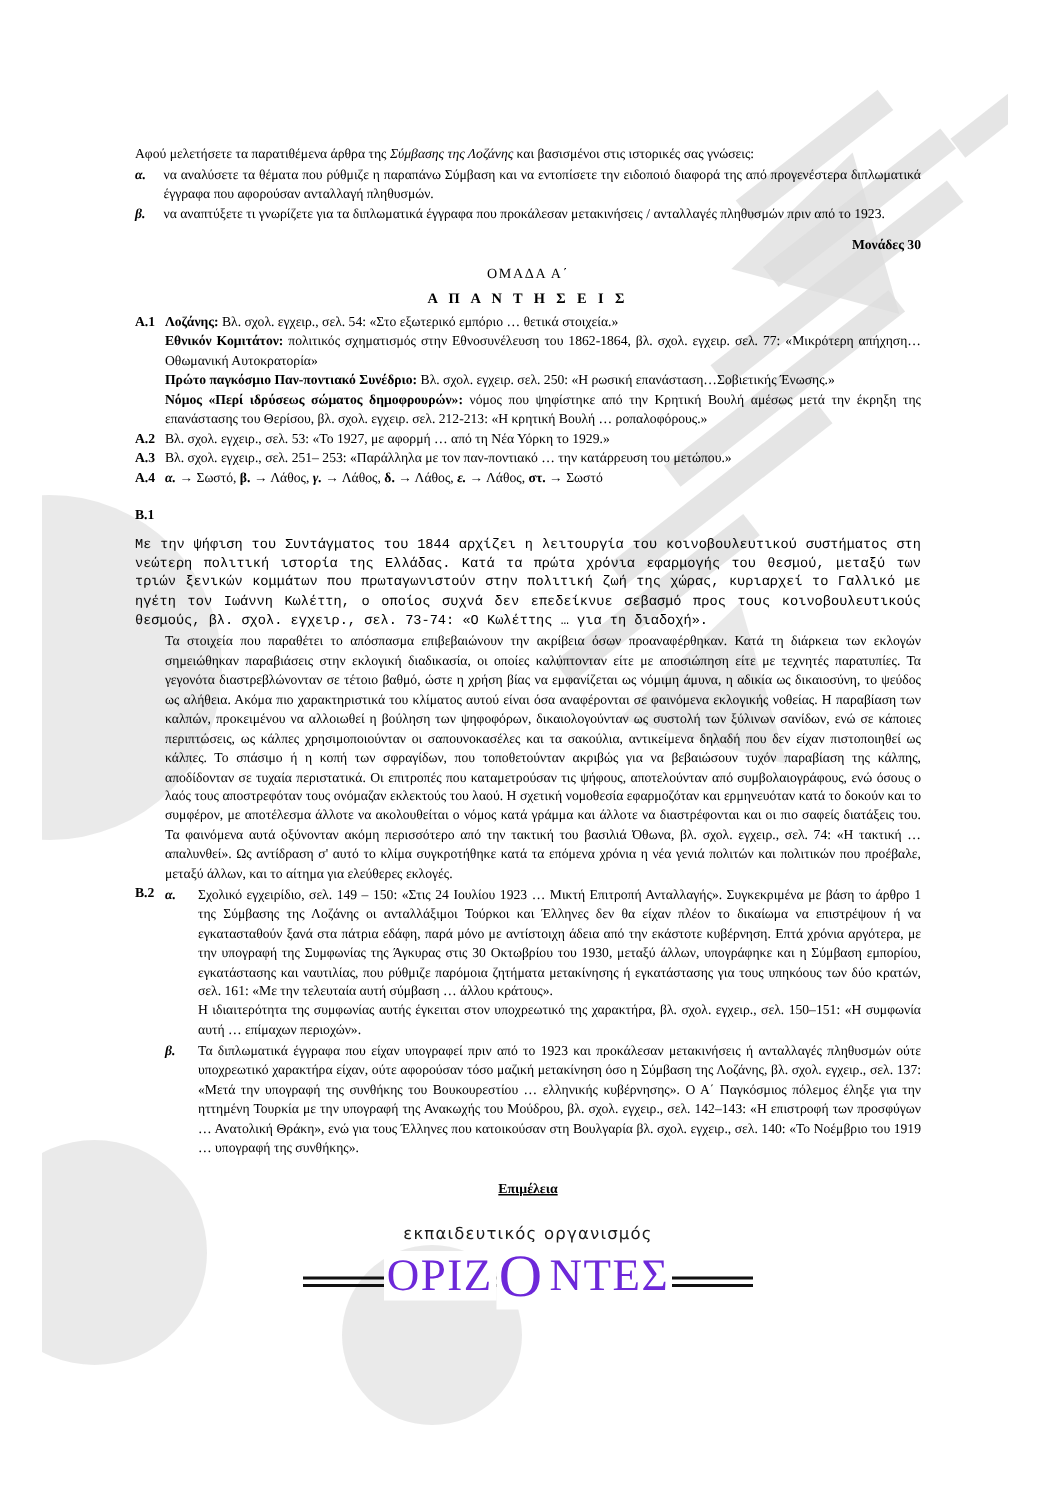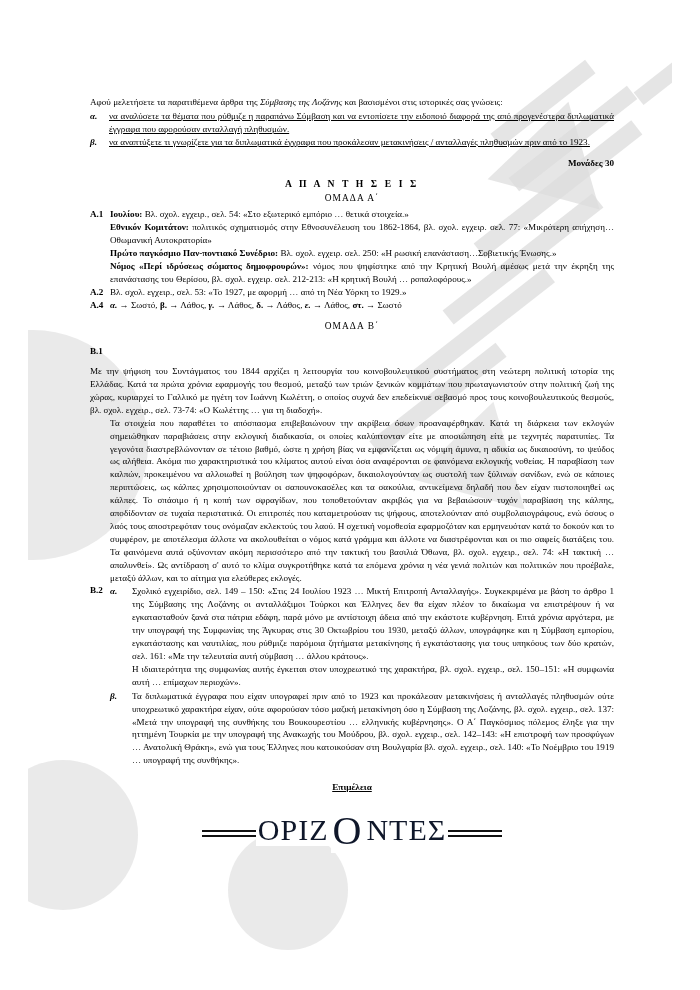--- a/index.html
+++ b/index.html
@@ -81,21 +81,21 @@
   .intro-row {
     display: flex;
     align-items: flex-start;
     margin-bottom: 0px;
   }
   .intro-mark {
     flex: 0 0 19px;
     font-weight: bold;
     font-style: italic;
   }
-  .intro-body { flex: 1 1 auto; text-align: justify; text-decoration: underline; }
+  .intro-body { flex: 1 1 auto; text-align: justify; }
 
   .monades {
     font-weight: bold;
     margin-top: 8px;
     margin-bottom: 7px;
   }
 
   .apantiseis {
     font-weight: bold;
     letter-spacing: 2.6px;
@@ -133,21 +133,21 @@
   .b-row {
     display: flex;
     align-items: flex-start;
     margin-top: 12px;
     flex-direction: column;
   }
   .b-key {
     flex: 0 0 20px;
     font-weight: bold;
   }
-  .b-val { flex: 1 1 auto; text-align: justify; }
+  .b-val { flex: 1 1 auto; text-align: justify; font-family: Liberation Mono, monospace; }
   .b-cont {
     margin-left: 20px;
     text-align: justify;
   }
 
   
   .b2-wrap { display: flex; align-items: flex-start; }
   .b2-key { flex: 0 0 20px; font-weight: bold; }
   .b2-items { flex: 1 1 auto; }
   .b2-item { display: flex; align-items: flex-start; margin-top: 1px; }
@@ -202,21 +202,21 @@
   .logo-rule.r2 { top: 25px; }
   .logo-word {
     position: absolute;
     left: 0;
     top: 0;
     width: 300px;
     text-align: center;
     font-family: "Liberation Serif", "DejaVu Serif", serif;
     font-size: 30px;
     letter-spacing: 1px;
-    color: #0f172a;
+    color: #6d28d9;
     line-height: 40px;
     white-space: nowrap;
   }
   .logo-word .big {
     font-size: 40px;
     line-height: 40px;
     vertical-align: -4px;
   }
   .logo-word .wsp {
     background: #ffffff;
@@ -253,47 +253,50 @@
         <span class="intro-body">να αναλύσετε τα θέματα που ρύθμιζε η παραπάνω Σύμβαση και να εντοπίσετε την ειδοποιό διαφορά της από προγενέστερα διπλωματικά έγγραφα που αφορούσαν ανταλλαγή πληθυσμών.</span>
       </div>
       <div class="intro-row">
         <span class="intro-mark">β.</span>
         <span class="intro-body">να αναπτύξετε τι γνωρίζετε για τα διπλωματικά έγγραφα που προκάλεσαν μετακινήσεις / ανταλλαγές πληθυσμών πριν από το 1923.</span>
       </div>
 
       <p class="right monades">Μονάδες 30</p>
     </section>
 
+    <p class="center omada">ΟΜΑΔΑ Α΄</p>
     <p class="center apantiseis">Α Π Α Ν Τ Η Σ Ε Ι Σ</p>
-    <p class="center omada">ΟΜΑΔΑ Α΄</p>
 
     <section>
 
       <div class="a-row">
         <span class="a-key">Α.1</span>
-        <span class="a-val"><span class="b">Ιουλίου:</span><span> Βλ. σχολ. εγχειρ., σελ. 54: «Στο εξωτερικό εμπόριο … θετικά στοιχεία.»</span></span>
+        <span class="a-val"><span class="b">Λοζάνης:</span><span> Βλ. σχολ. εγχειρ., σελ. 54: «Στο εξωτερικό εμπόριο … θετικά στοιχεία.»</span></span>
       </div>
       <p class="a-sub"><span class="b">Εθνικόν Κομιτάτον:</span><span> πολιτικός σχηματισμός στην Εθνοσυνέλευση του 1862-1864, βλ. σχολ. εγχειρ. σελ. 77: «Μικρότερη απήχηση…Οθωμανική Αυτοκρατορία»</span></p>
       <p class="a-sub"><span class="b">Πρώτο παγκόσμιο Παν-ποντιακό Συνέδριο:</span><span> Βλ. σχολ. εγχειρ. σελ. 250: «Η ρωσική επανάσταση…Σοβιετικής Ένωσης.»</span></p>
       <p class="a-sub"><span class="b">Νόμος «Περί ιδρύσεως σώματος δημοφρουρών»:</span><span> νόμος που ψηφίστηκε από την Κρητική Βουλή αμέσως μετά την έκρηξη της επανάστασης του Θερίσου, βλ. σχολ. εγχειρ. σελ. 212-213: «Η κρητική Βουλή … ροπαλοφόρους.»</span></p>
 
       <div class="a-row">
         <span class="a-key">Α.2</span>
         <span class="a-val">Βλ. σχολ. εγχειρ., σελ. 53: «Το 1927, με αφορμή … από τη Νέα Υόρκη το 1929.»</span>
       </div>
 
+      <div class="a-row">
+        <span class="a-key">Α.3</span>
+        <span class="a-val">Βλ. σχολ. εγχειρ., σελ. 251– 253: «Παράλληλα με τον παν-ποντιακό … την κατάρρευση του μετώπου.»</span>
+      </div>
 
       <div class="a-row">
         <span class="a-key">Α.4</span>
         <span class="a-val"><span class="b i">α.</span> <span>→</span> <span>Σωστό,</span> <span class="b">β.</span> <span>→</span> <span>Λάθος,</span> <span class="b i">γ.</span> <span>→</span> <span>Λάθος,</span> <span class="b">δ.</span> <span>→</span> <span>Λάθος,</span> <span class="b i">ε.</span> <span>→</span> <span>Λάθος,</span> <span class="b">στ.</span> <span>→</span> <span>Σωστό</span></span>
       </div>
 
     </section>
 
-    <p class="center omada-b">ΟΜΑΔΑ Β΄</p>
 
     <section>
 
       <div class="b-row">
         <span class="b-key">Β.1</span>
         <span class="b-val">Με την ψήφιση του Συντάγματος του 1844 αρχίζει η λειτουργία του κοινοβουλευτικού συστήματος στη νεώτερη πολιτική ιστορία της Ελλάδας. Κατά τα πρώτα χρόνια εφαρμογής του θεσμού, μεταξύ των τριών ξενικών κομμάτων που πρωταγωνιστούν στην πολιτική ζωή της χώρας, κυριαρχεί το Γαλλικό με ηγέτη τον Ιωάννη Κωλέττη, ο οποίος συχνά δεν επεδείκνυε σεβασμό προς τους κοινοβουλευτικούς θεσμούς, βλ. σχολ. εγχειρ., σελ. 73-74: «Ο Κωλέττης … για τη διαδοχή».</span>
       </div>
       <p class="b-cont">Τα στοιχεία που παραθέτει το απόσπασμα επιβεβαιώνουν την ακρίβεια όσων προαναφέρθηκαν. Κατά τη διάρκεια των εκλογών σημειώθηκαν παραβιάσεις στην εκλογική διαδικασία, οι οποίες καλύπτονταν είτε με αποσιώπηση είτε με τεχνητές παρατυπίες. Τα γεγονότα διαστρεβλώνονταν σε τέτοιο βαθμό, ώστε η χρήση βίας να εμφανίζεται ως  νόμιμη άμυνα, η αδικία ως δικαιοσύνη, το ψεύδος ως αλήθεια. Ακόμα πιο χαρακτηριστικά του κλίματος αυτού είναι όσα αναφέρονται σε φαινόμενα εκλογικής νοθείας. Η παραβίαση των καλπών, προκειμένου να αλλοιωθεί η βούληση των ψηφοφόρων, δικαιολογούνταν ως συστολή των ξύλινων σανίδων, ενώ σε κάποιες περιπτώσεις, ως κάλπες χρησιμοποιούνταν οι σαπουνοκασέλες και τα σακούλια, αντικείμενα δηλαδή που δεν είχαν πιστοποιηθεί ως κάλπες. Το σπάσιμο ή η κοπή των σφραγίδων, που τοποθετούνταν ακριβώς για να βεβαιώσουν τυχόν παραβίαση της κάλπης, αποδίδονταν σε τυχαία περιστατικά. Οι επιτροπές που καταμετρούσαν τις ψήφους, αποτελούνταν από συμβολαιογράφους, ενώ όσους ο λαός τους αποστρεφόταν τους ονόμαζαν εκλεκτούς του λαού. Η σχετική νομοθεσία εφαρμοζόταν και ερμηνευόταν κατά το δοκούν και το συμφέρον, με αποτέλεσμα άλλοτε να ακολουθείται ο νόμος κατά γράμμα και άλλοτε να διαστρέφονται και οι πιο σαφείς διατάξεις του. Τα φαινόμενα αυτά οξύνονταν ακόμη περισσότερο από την τακτική του βασιλιά Όθωνα, βλ. σχολ. εγχειρ., σελ. 74: «Η τακτική … απαλυνθεί». Ως αντίδραση σ' αυτό το κλίμα συγκροτήθηκε κατά τα επόμενα χρόνια η νέα γενιά πολιτών και πολιτικών που προέβαλε, μεταξύ άλλων, και το αίτημα για ελεύθερες εκλογές.</p>
 
       <div class="b2-wrap">
@@ -317,20 +320,21 @@
 
         </div>
       </div>
     </section>
 
     <div class="footer">
       <p class="epimeleia">Επιμέλεια</p>
     </div>
 
     <div class="logo-wrap">
+      <div class="logo-tag">εκπαιδευτικός οργανισμός</div>
       <div class="logo-mark">
         <div class="logo-rule r1"></div>
         <div class="logo-rule r2"></div>
         <div class="logo-word"><span class="wsp">ΟΡΙΖ</span><span class="big wsp">Ο</span><span class="wsp">ΝΤΕΣ</span></div>
       </div>
     </div>
 
   </div>
 </div>
 

